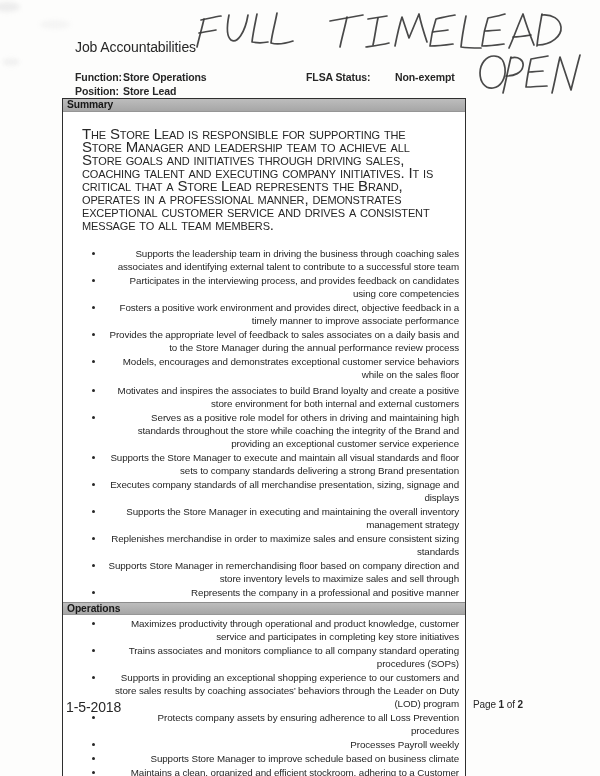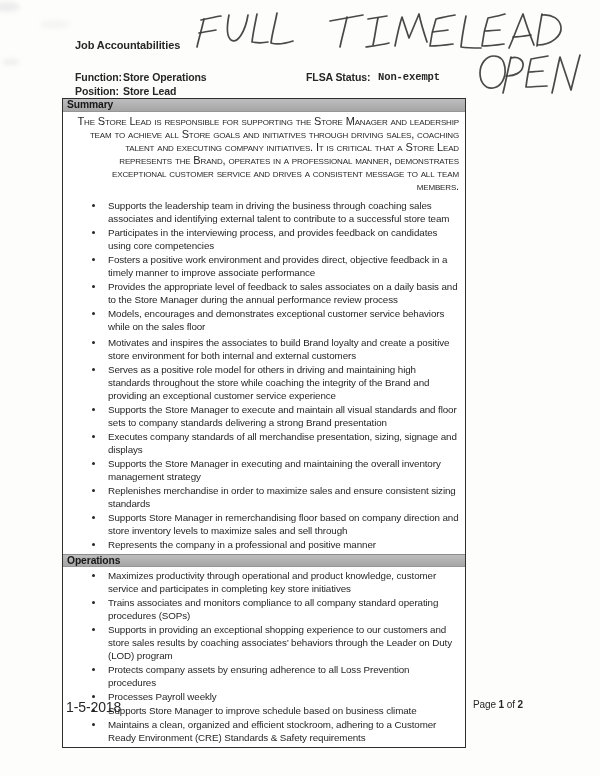--- a/index.html
+++ b/index.html
@@ -18,53 +18,53 @@
     color:var(--text);
   }
   
   .smudge{position:absolute;background:#ededed;border-radius:50%;filter:blur(2px);}
   .smudge.s1{left:-6px;top:2px;width:26px;height:10px;}
   .smudge.s2{left:2px;top:58px;width:18px;height:8px;opacity:.7;}
   .smudge.s3{left:40px;top:20px;width:30px;height:9px;opacity:.5;}
 
   .page-title{
     position:absolute;left:75px;top:39px;
-    font-size:11px;font-weight:bold;letter-spacing:-0.1px;
+    font-size:14px;font-weight:normal;letter-spacing:-0.1px;
   }
   .meta-label,.meta-value{
     position:absolute;font-size:10.5px;font-weight:bold;letter-spacing:-0.1px;white-space:nowrap;
   }
   .fn-label{left:75px;top:71px;} .fn-value{left:123px;top:71px;}
-  .flsa-label{left:306px;top:71px;} .flsa-value{left:378px;top:71px;font-family:Liberation Mono, monospace;}
+  .flsa-label{left:306px;top:71px;} .flsa-value{left:395px;top:71px;}
   .pos-label{left:75px;top:85px;} .pos-value{left:123px;top:85px;}
 
   .doc-box{
     position:absolute;left:62px;top:98px;width:404px;
     border:1.6px solid var(--border);
     background:#ffffff;
   }
   .sec-head{
     height:13px;line-height:12.5px;
     padding-left:4px;
     font-size:10.3px;font-weight:bold;color:#181818;letter-spacing:-0.1px;
     background:linear-gradient(var(--section-bar-top),var(--section-bar));
     border-top:1px solid #8d8d8d;border-bottom:1px solid #969696;
   }
   section:first-child .sec-head{border-top:none;}
   .summary-text{
-    margin:0;padding:3px 6px 4px 7px;
+    margin:12px;padding:3px 6px 4px 7px;
     font-variant:small-caps;
-    font-size:11px;line-height:13px;letter-spacing:-0.15px;
+    font-size:15px;line-height:13px;letter-spacing:-0.15px;
     color:var(--text);
-    text-align:right;
   }
   ul.bullets{
     margin:2px 0 3px 0;
     padding:0 6px 0 42px;
     list-style:disc;
+    text-align:right;
   }
   ul.bullets li{
     font-size:9.8px;line-height:13px;letter-spacing:-0.1px;
     padding-left:3px;margin:0 0 1px 0;
   }
 
   .footer-date{position:absolute;left:66px;top:699px;font-size:14px;letter-spacing:-0.1px;}
   .footer-page{position:absolute;right:77px;top:699px;font-size:10px;letter-spacing:-0.1px;}
   .footer-page .b{font-weight:bold;}
 

